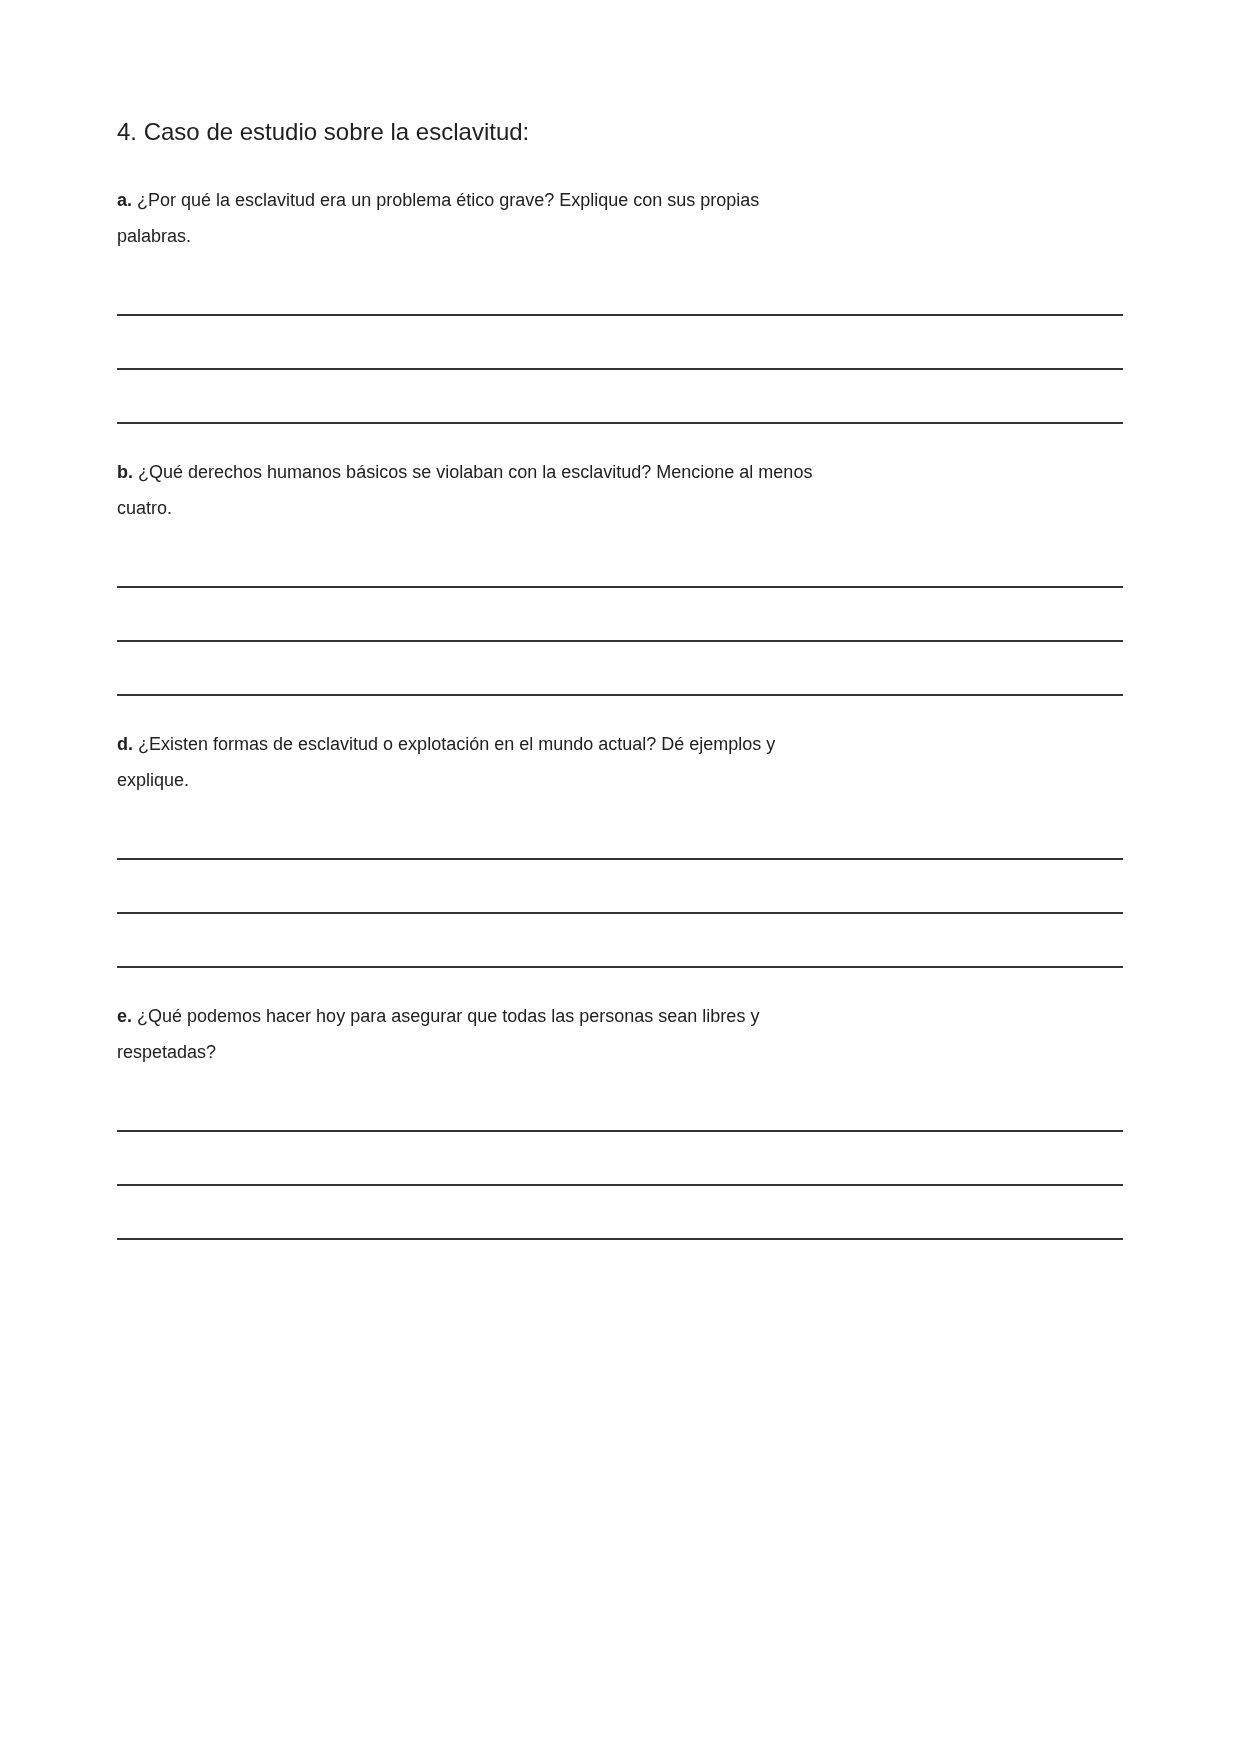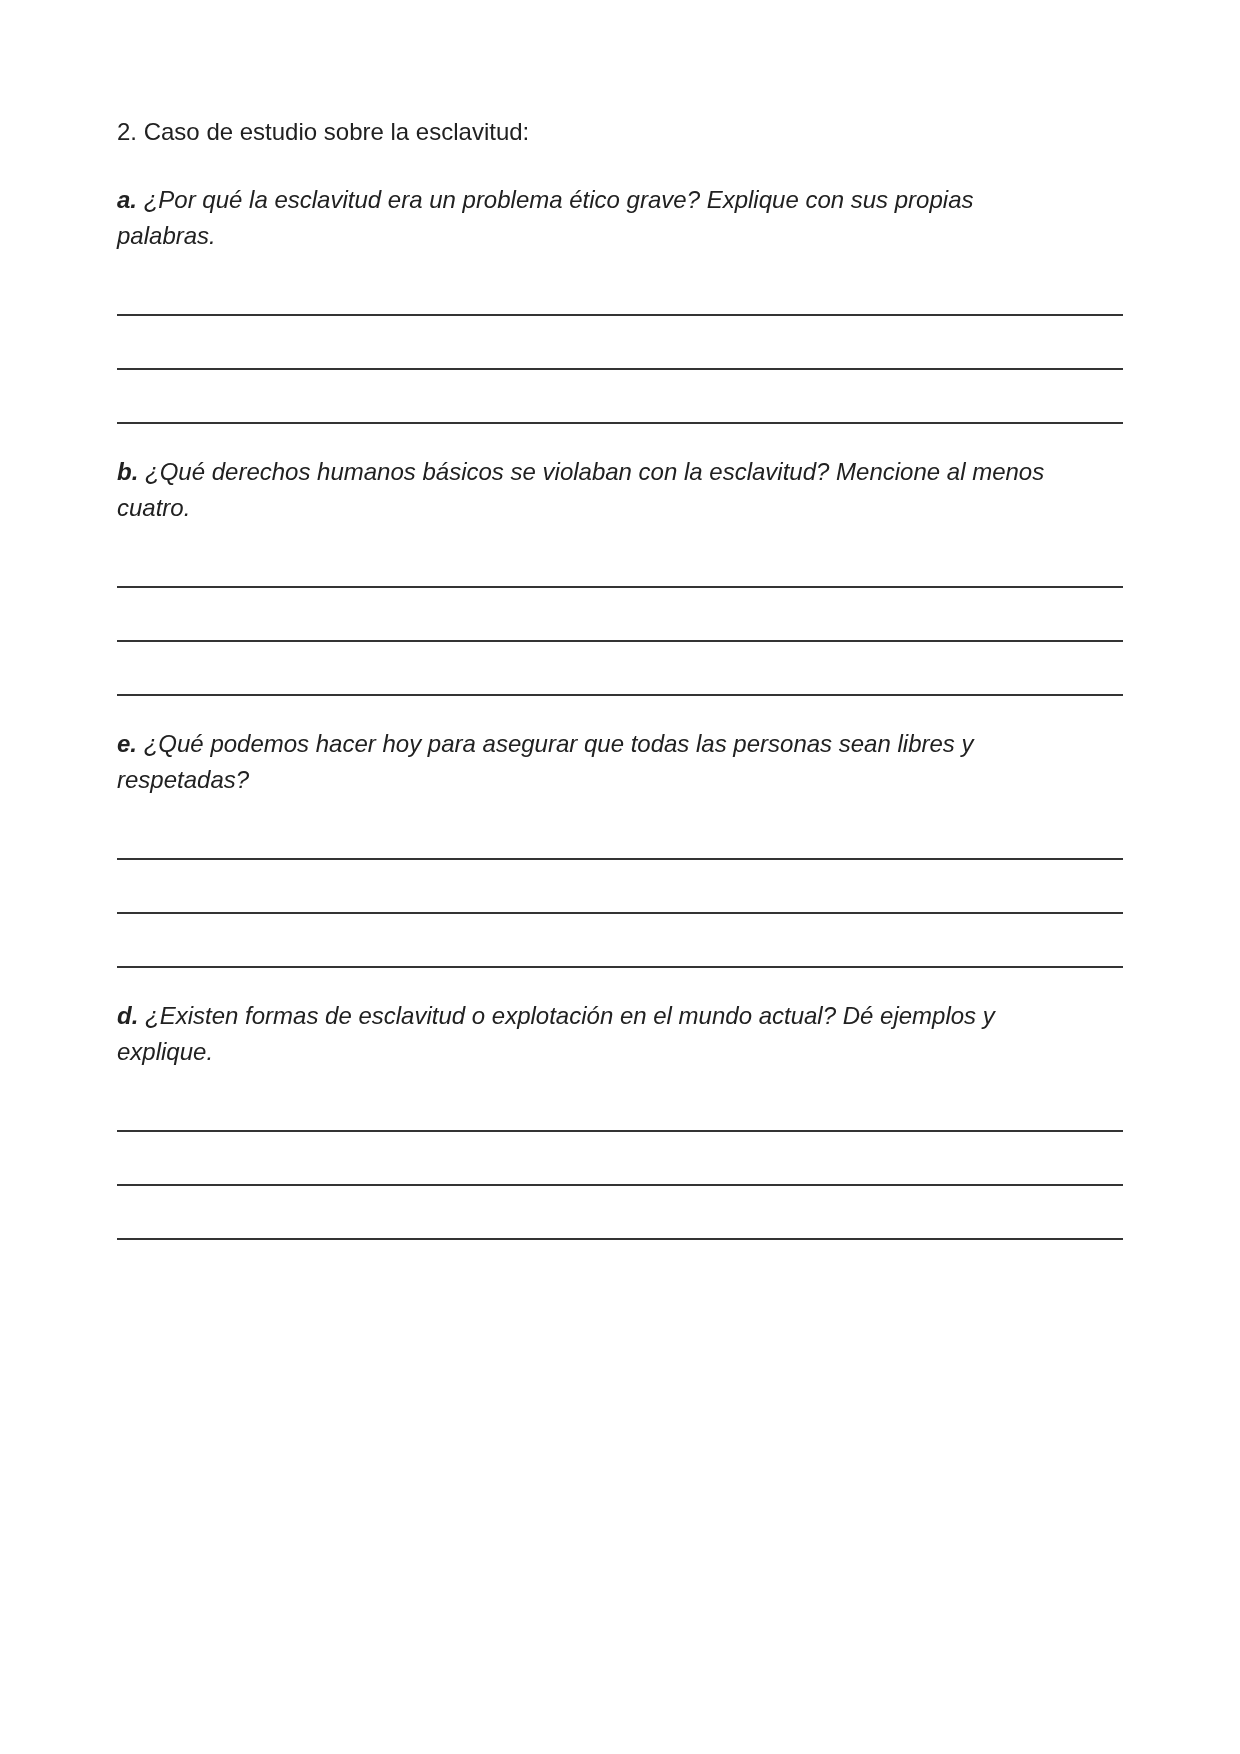--- a/index.html
+++ b/index.html
@@ -20,39 +20,38 @@
   }
   .title {
     font-size: 24px;
     line-height: 36px;
     font-weight: 400;
     color: #212121;
   }
   .question-block { display: block; }
   .question {
     margin-top: 30px;
-    font-size: 24px;
+    font-size: 18px;
     line-height: 36px;
     font-weight: 400;
     color: #212121;
-    font-style: italic;
   }
   .question-block:first-of-type .question { margin-top: 32px; }
   .q-label { font-weight: 700; }
   .answer-lines { margin-top: 8px; }
   .answer-line {
     height: 54px;
     border-bottom: 2px solid #343434;
   }
 </style>
 </head>
 <body>
 
 <div class="page">
-  <p class="title">2. Caso de estudio sobre la esclavitud:</p>
+  <p class="title">4. Caso de estudio sobre la esclavitud:</p>
   <div id="questions">
   <section class="question-block">
     <p class="question"><b class="q-label">a.</b><span class="q-body"> ¿Por qué la esclavitud era un problema ético grave? Explique con sus propias<br>palabras.</span></p>
     <div class="answer-lines">
           <div class="answer-line"></div>
           <div class="answer-line"></div>
           <div class="answer-line"></div>
         </div>
   </section>
 
@@ -60,30 +59,30 @@
     <p class="question"><b class="q-label">b.</b><span class="q-body"> ¿Qué derechos humanos básicos se violaban con la esclavitud? Mencione al menos<br>cuatro.</span></p>
     <div class="answer-lines">
           <div class="answer-line"></div>
           <div class="answer-line"></div>
           <div class="answer-line"></div>
         </div>
   </section>
 
 
   <section class="question-block">
-    <p class="question"><b class="q-label">e.</b><span class="q-body"> ¿Qué podemos hacer hoy para asegurar que todas las personas sean libres y<br>respetadas?</span></p>
+    <p class="question"><b class="q-label">d.</b><span class="q-body"> ¿Existen formas de esclavitud o explotación en el mundo actual? Dé ejemplos y<br>explique.</span></p>
     <div class="answer-lines">
           <div class="answer-line"></div>
           <div class="answer-line"></div>
           <div class="answer-line"></div>
         </div>
   </section>
 
   <section class="question-block">
-    <p class="question"><b class="q-label">d.</b><span class="q-body"> ¿Existen formas de esclavitud o explotación en el mundo actual? Dé ejemplos y<br>explique.</span></p>
+    <p class="question"><b class="q-label">e.</b><span class="q-body"> ¿Qué podemos hacer hoy para asegurar que todas las personas sean libres y<br>respetadas?</span></p>
     <div class="answer-lines">
           <div class="answer-line"></div>
           <div class="answer-line"></div>
           <div class="answer-line"></div>
         </div>
   </section>
 </div>
 </div>
 
 </body></html>

